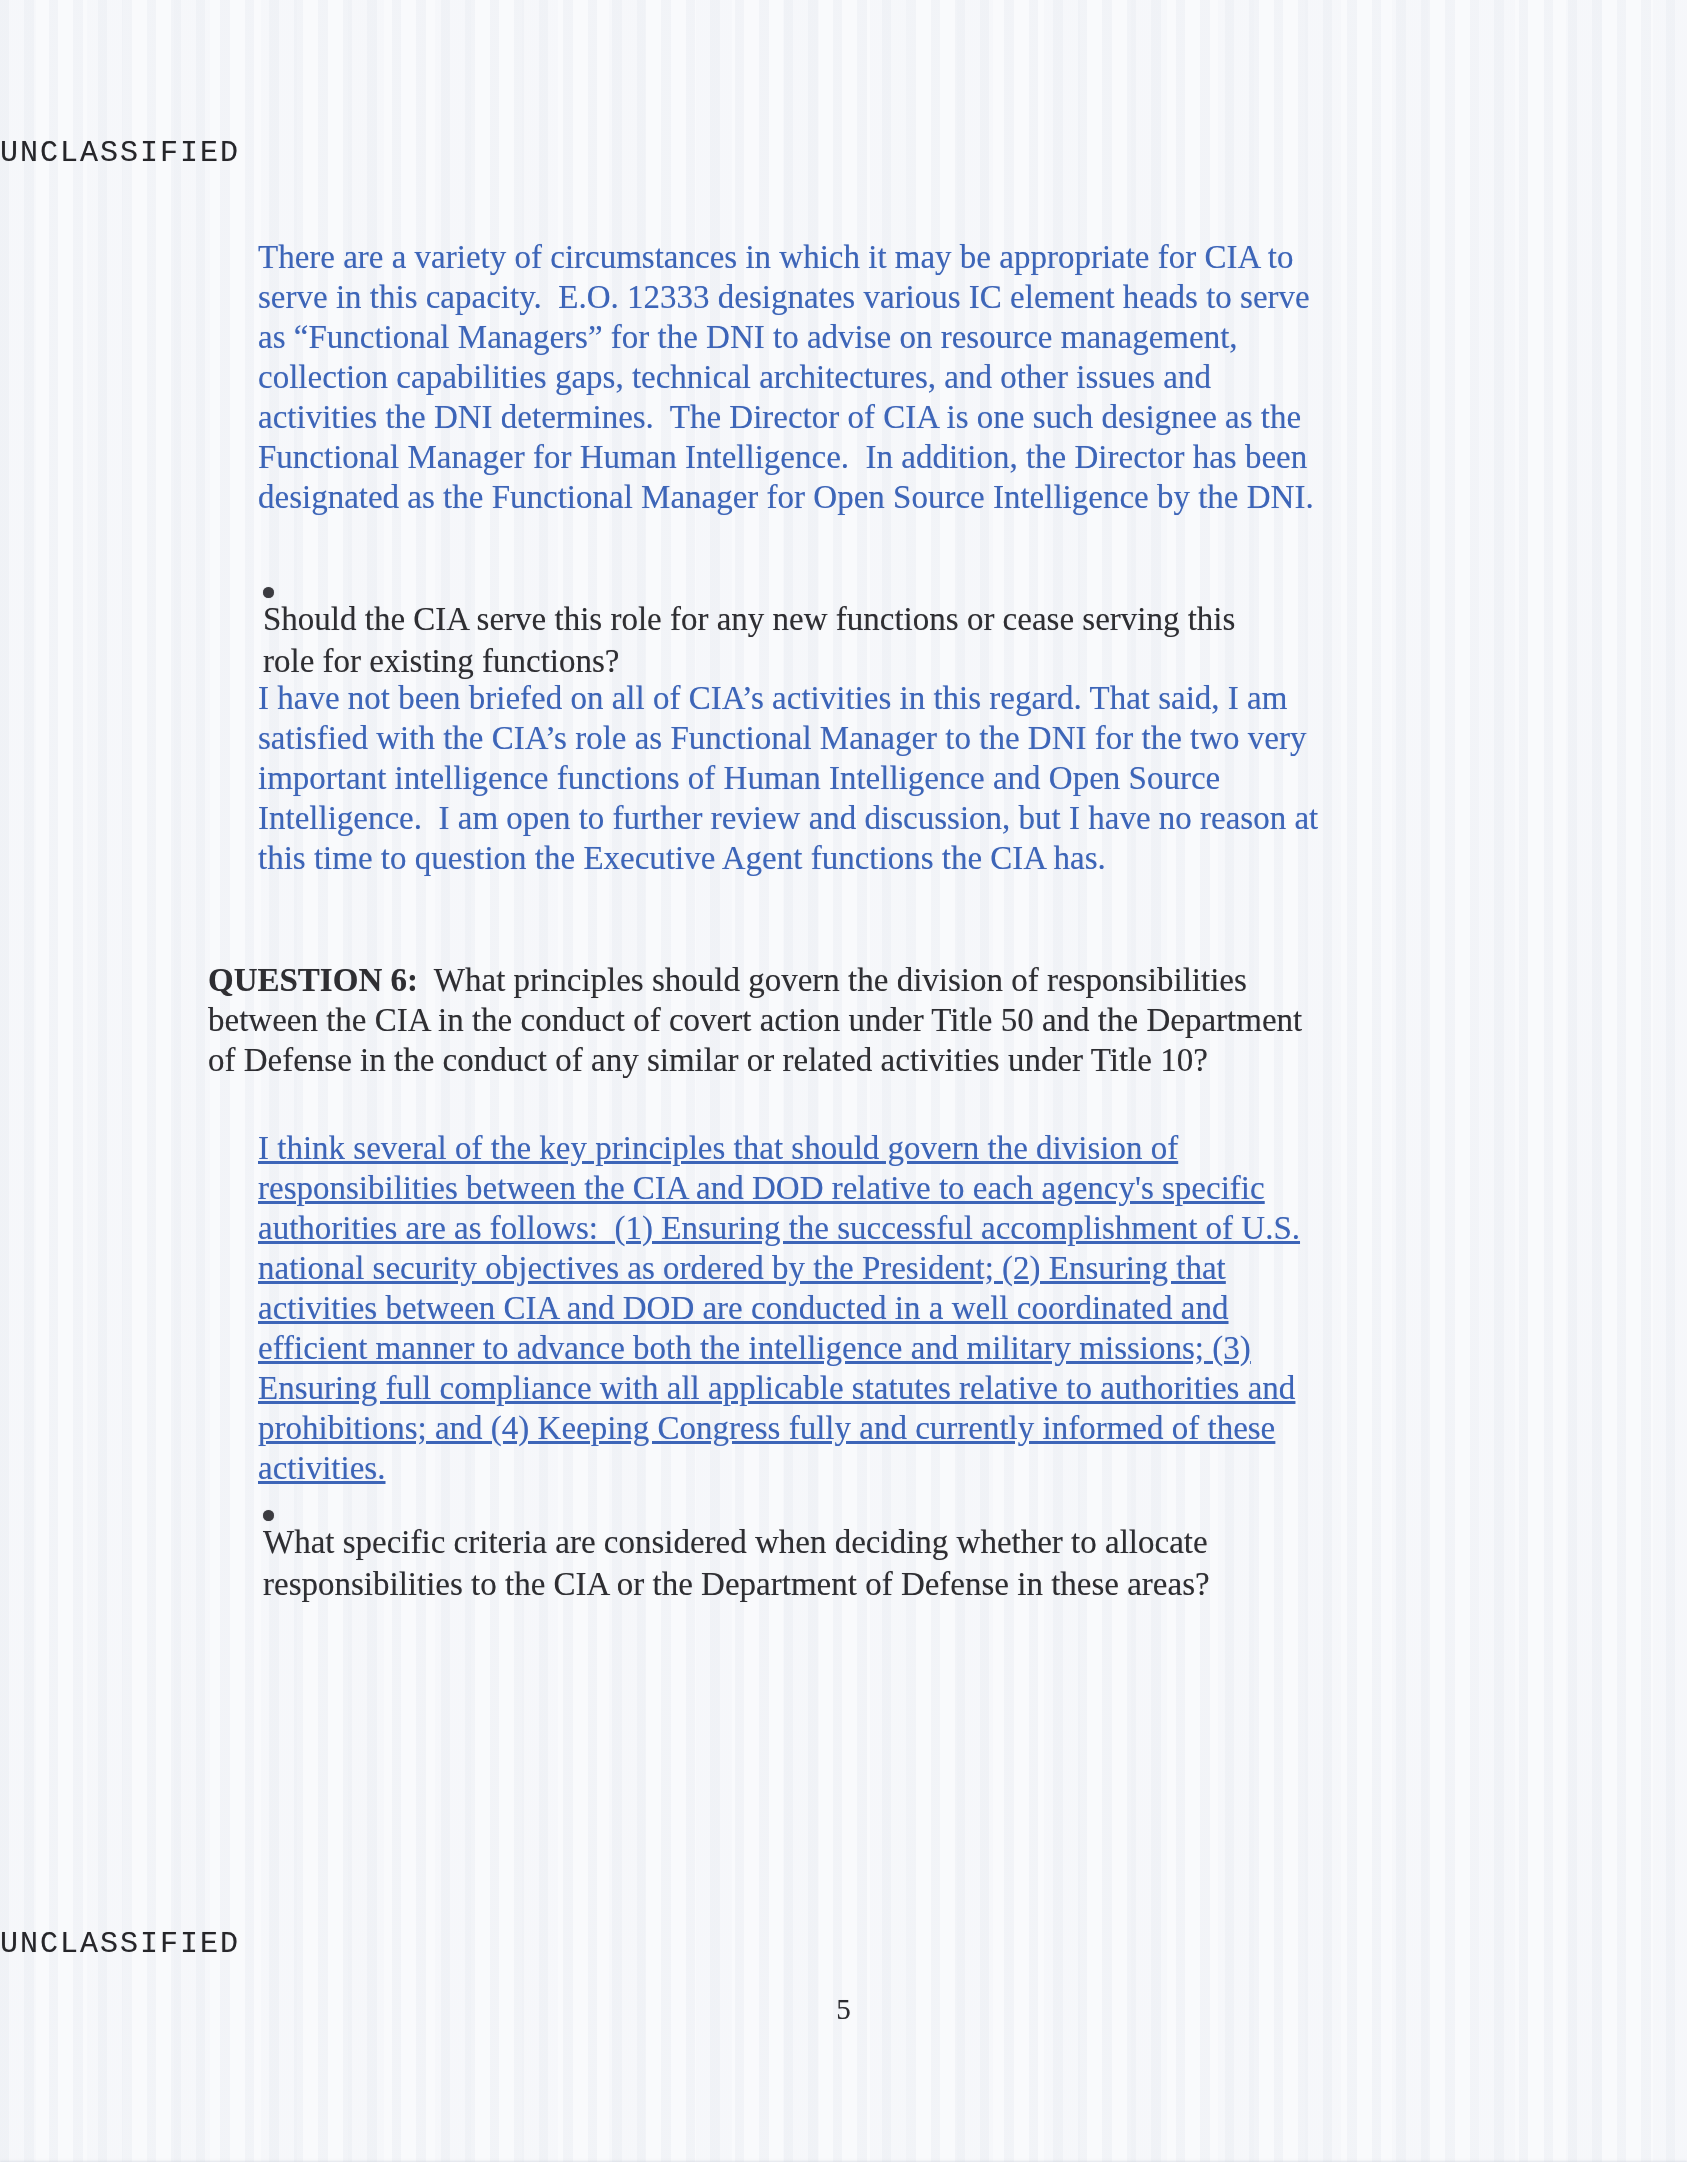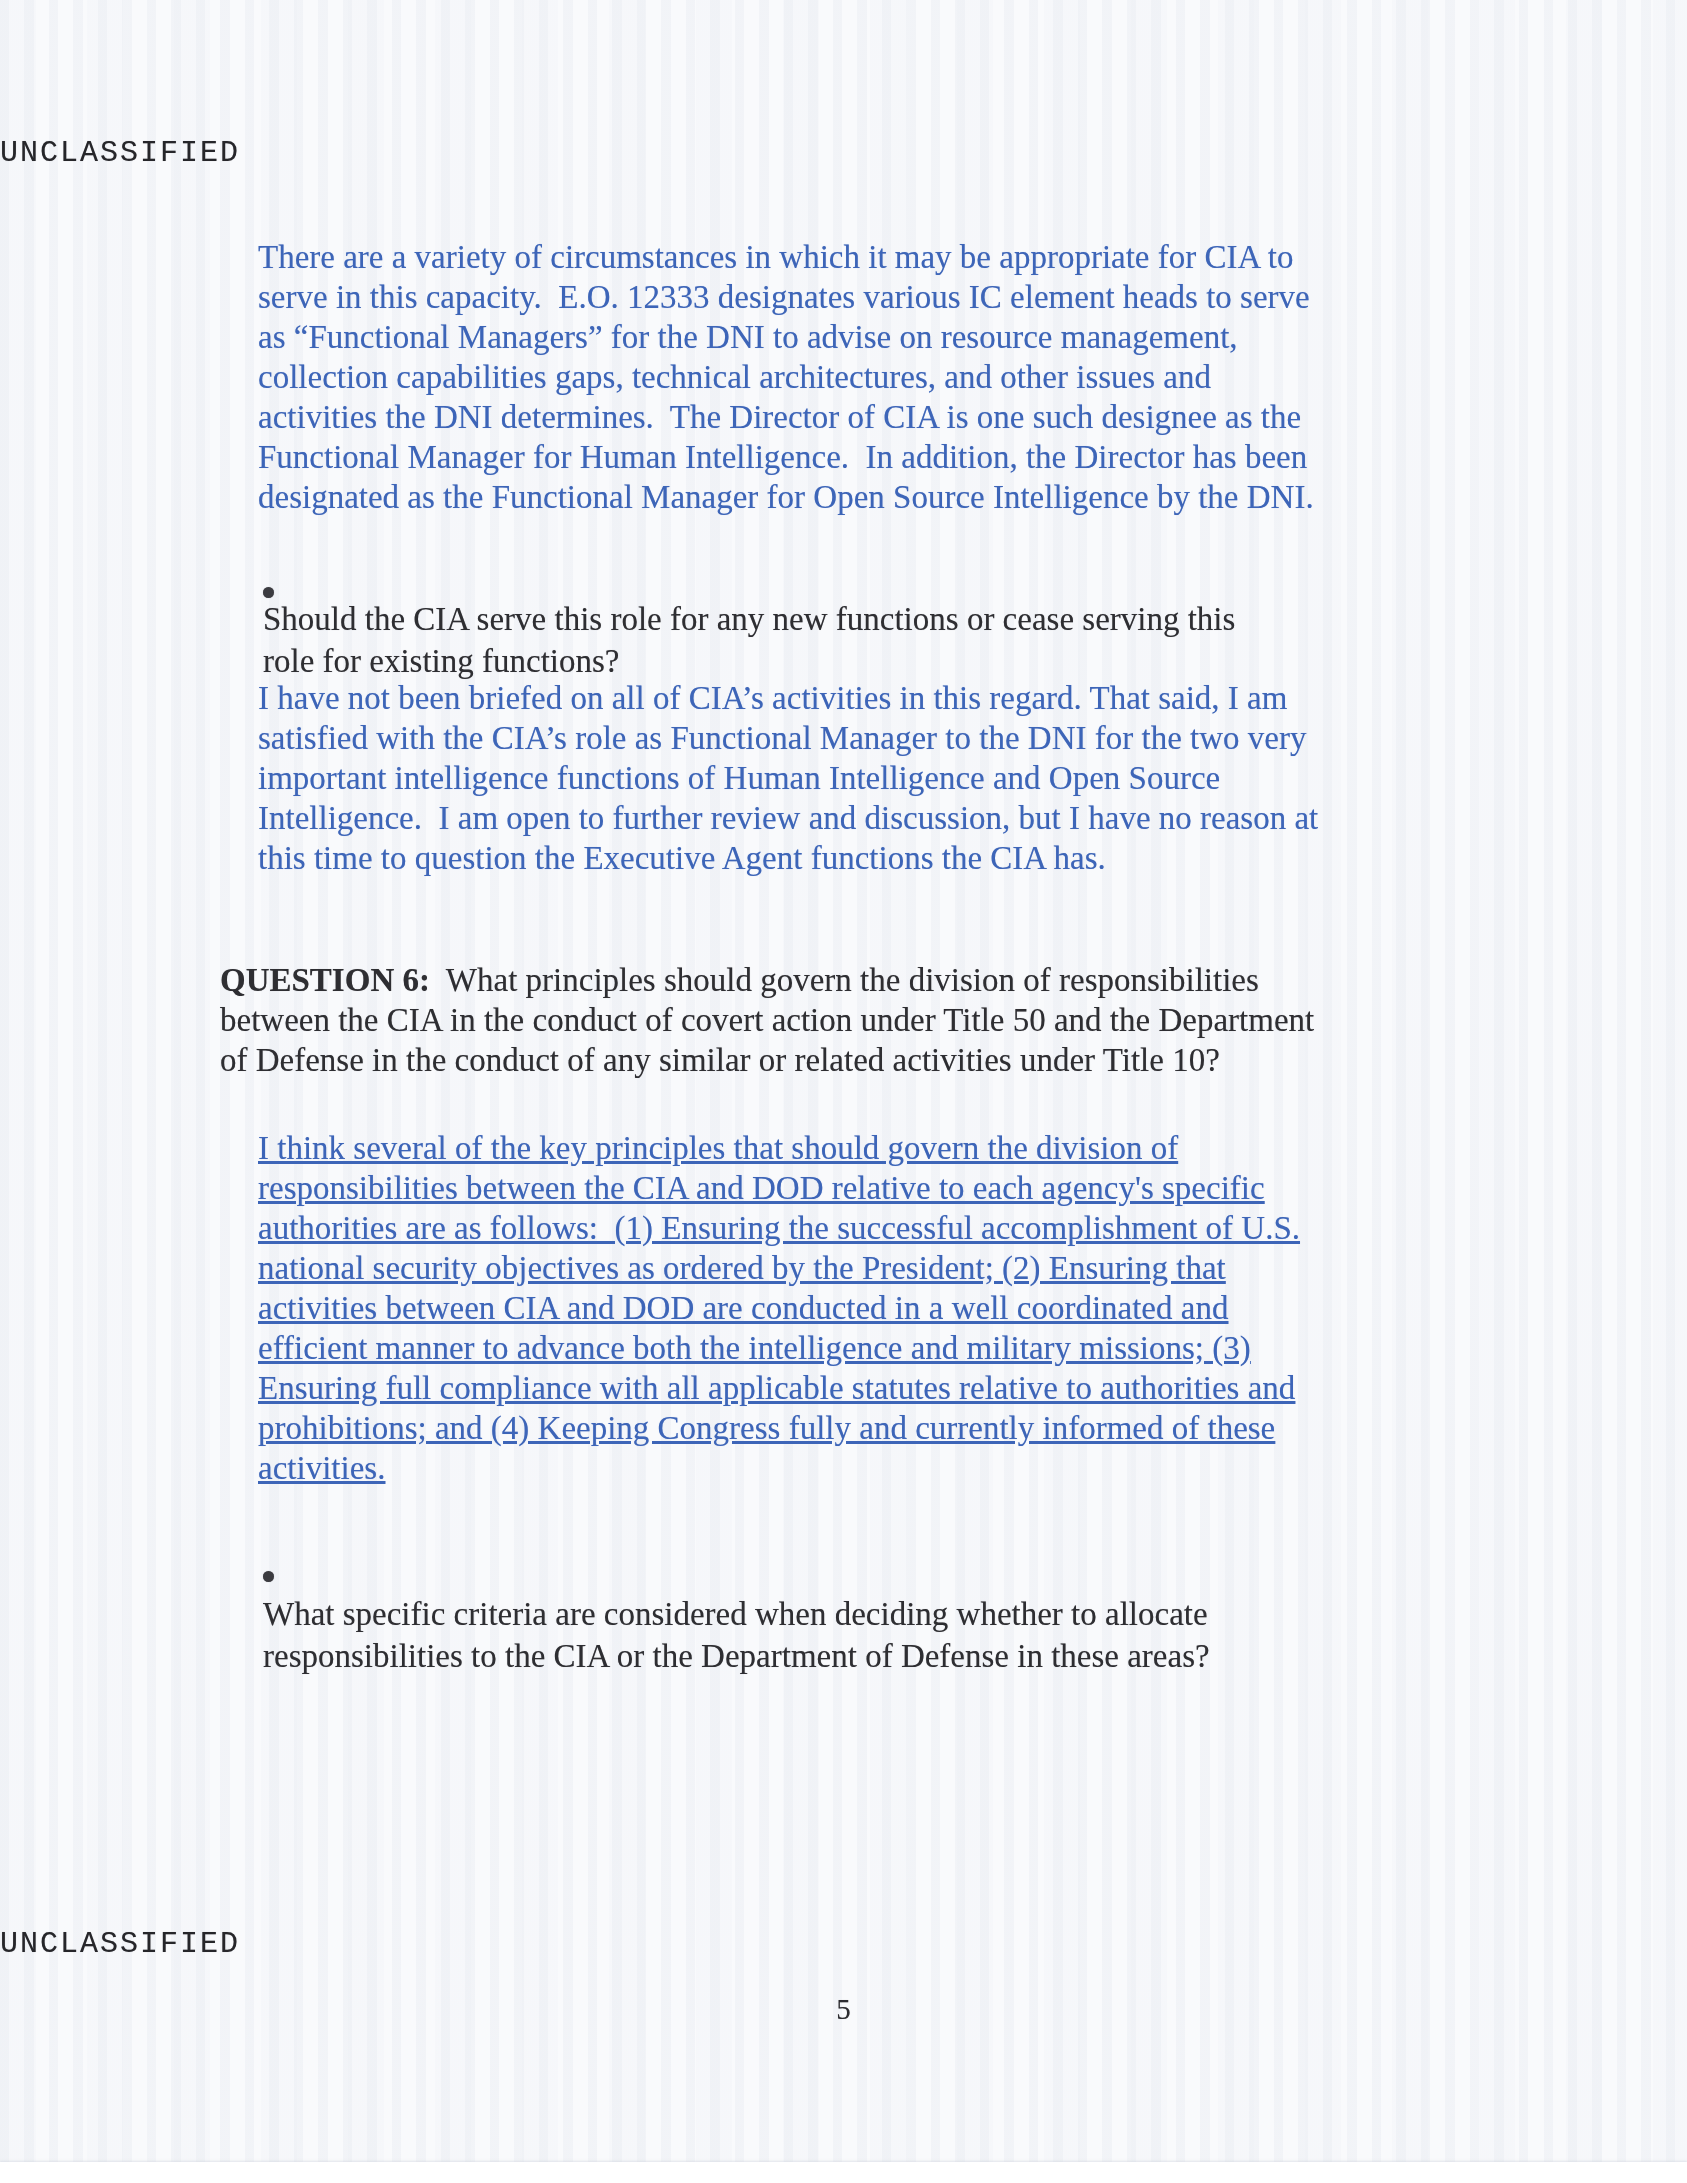--- a/index.html
+++ b/index.html
@@ -64,29 +64,28 @@
     left: 258px;
     width: 1297px;
     color: #3d65b8;
     text-shadow: 0 0 0.7px rgba(61,101,184,0.45);
   }
   .question {
     left: 208px;
     width: 1330px;
     color: #2e2e32;
     text-shadow: 0 0 0.7px rgba(46,46,50,0.4);
-    margin-left: 12px;
   }
   .q-label { font-weight: bold; }
   .answer-1 { top: 237px; }
   .bullet-1 { top: 571px; }
   .answer-2 { top: 678px; }
   .question-6 { top: 960px; }
   .answer-3 { top: 1128px; text-decoration: underline; }
-  .bullet-2 { top: 1555px; gap: 11px; }
+  .bullet-2 { top: 1494px; }
   .answer-4 { top: 1686px; }
   .bullet-item {
     position: absolute;
     left: 263px;
     display: flex;
     align-items: flex-start;
     flex-direction: column;
   }
   .bullet-dot {
     flex: 0 0 auto;

